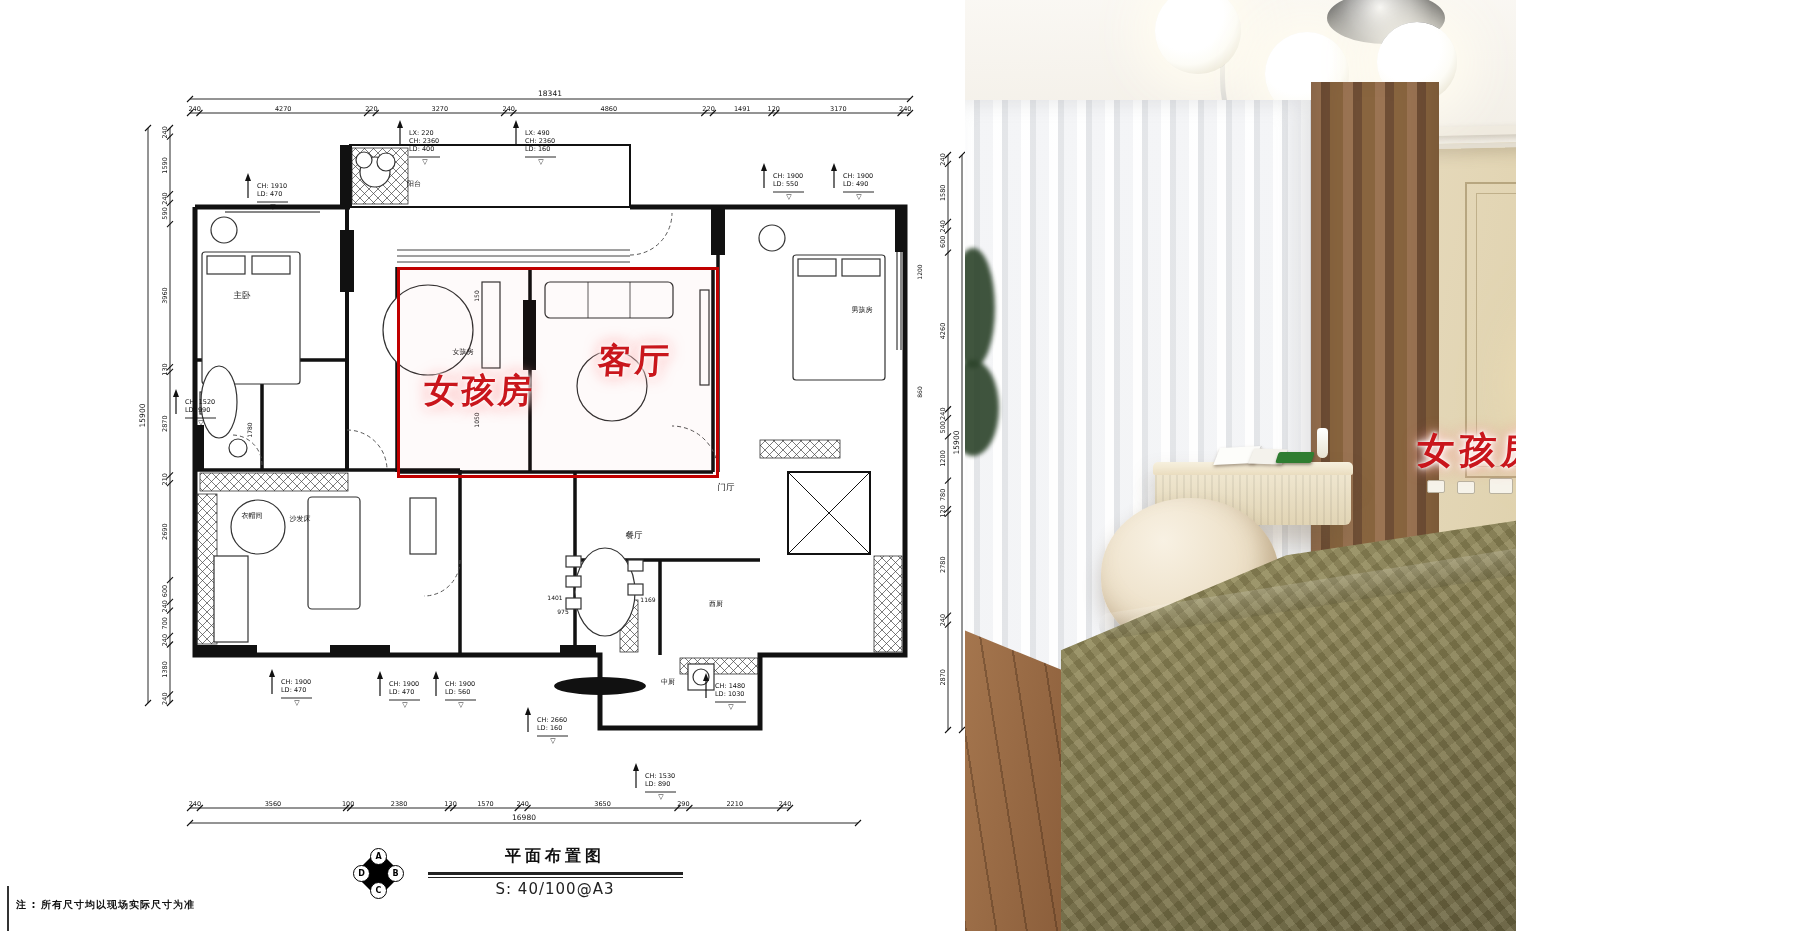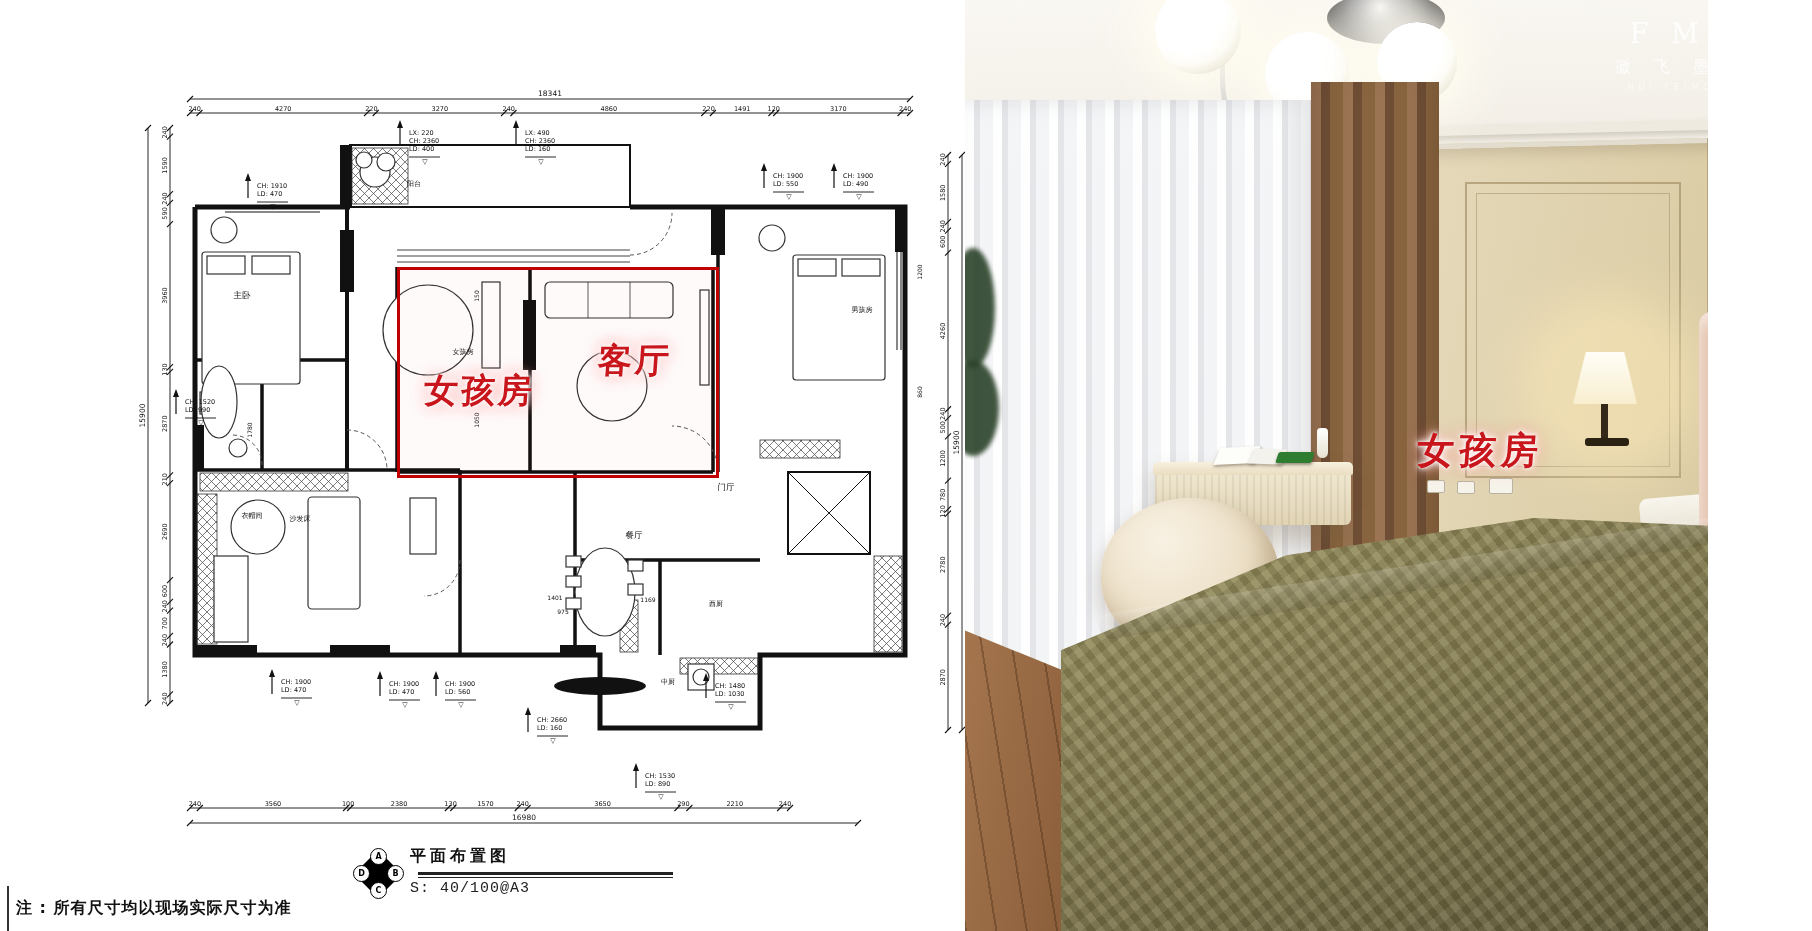--- a/index.html
+++ b/index.html
@@ -1,39 +1,39 @@
 <!DOCTYPE html>
 <html><head>
 <meta charset="utf-8">
 <style>
   html,body{margin:0;padding:0;background:#fff;}
-  .app{position:relative;width:1708px;height:931px;display:flex;overflow:hidden;background:#fff;
+  .app{position:relative;width:1516px;height:931px;display:flex;overflow:hidden;background:#fff;
        font-family:"DejaVu Sans",sans-serif;}
   
   .plan-panel{position:relative;width:965px;height:931px;background:#fff;flex:none;}
   .plan-svg{position:absolute;left:0;top:0;}
   svg{font-family:"DejaVu Sans",sans-serif;}
   .red-cal{position:absolute;font-family:"DejaVu Serif",serif;font-weight:bold;color:#c9161c;
            text-shadow:0 0 3px #fff,0 0 6px #fff,0 0 12px #fff,0 0 16px rgba(255,110,110,.95);
            letter-spacing:3px;white-space:nowrap;transform:skewX(-4deg);}
   .lbl-girl-plan{left:424px;top:368px;font-size:34px;}
   .lbl-living-plan{left:598px;top:338px;font-size:34px;}
   .red-box{position:absolute;left:397px;top:267px;width:316px;height:205px;
            border:3.5px solid #c00000;background:rgba(192,0,0,.02);}
   .titleblock{position:absolute;left:340px;top:840px;width:360px;height:70px;}
   .stamp{position:absolute;left:10px;top:6px;width:56px;height:56px;}
   .stamp-diamond{position:absolute;left:11px;top:11px;width:34px;height:34px;background:#000;transform:rotate(45deg);}
   .stamp-dot{position:absolute;width:15px;height:15px;border-radius:50%;background:#fff;border:1.5px solid #000;
              font-size:8px;font-weight:bold;color:#000;text-align:center;line-height:15px;}
   .dot-a{left:20px;top:2px;} .dot-b{left:37px;top:19px;} .dot-c{left:20px;top:36px;} .dot-d{left:3px;top:19px;}
-  .tb-text{position:absolute;left:70px;top:0;width:270px;text-align:left;color:#111;font-family:Liberation Mono, monospace;}
+  .tb-text{position:absolute;left:80px;top:0;width:270px;text-align:center;color:#111;}
   .tb-title{font-size:16px;letter-spacing:4px;font-weight:bold;margin-top:6px;}
   .tb-rule{margin:5px auto 2px auto;width:255px;border-top:3px solid #222;border-bottom:1px solid #222;height:2px;}
   .tb-scale{font-size:15px;letter-spacing:1px;color:#222;}
-  .plan-note{position:absolute;left:16px;top:898px;font-size:16px;font-weight:bold;color:#111;letter-spacing:1px;}
+  .plan-note{position:absolute;left:16px;top:898px;font-size:10px;font-weight:bold;color:#111;letter-spacing:1px;}
   .note-edge{position:absolute;left:7px;top:886px;width:2px;height:45px;background:#333;}
   
   .photo-panel{position:relative;width:847px;height:931px;flex:none;overflow:hidden;
      background:linear-gradient(100deg,#f0e9d8 0%,#e8dcc0 40%,#ddcfa9 72%,#d4c49b 100%);}
   .ceiling{position:absolute;left:-20px;top:-30px;width:900px;height:175px;
      background:linear-gradient(#fbf9f5,#f2eee6);transform:skewY(-1.3deg);
      border-bottom:5px solid #e3ddd0;box-shadow:0 6px 14px rgba(120,105,80,.25);}
   .crown{position:absolute;left:-20px;top:128px;width:900px;height:9px;background:#efeadf;transform:skewY(-1.3deg);
      box-shadow:0 3px 6px rgba(120,105,80,.3);}
   .globe{position:absolute;border-radius:50%;

